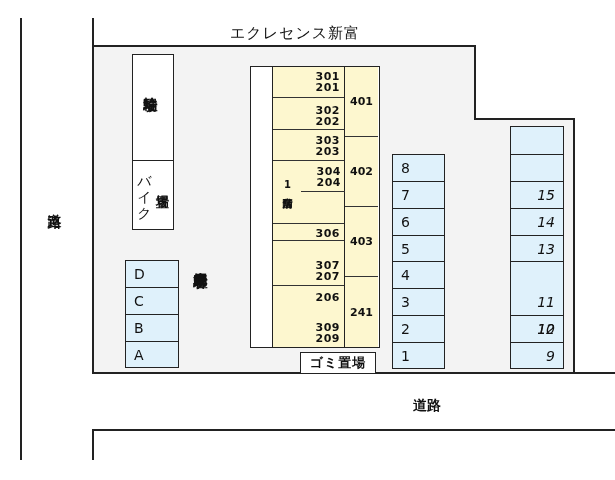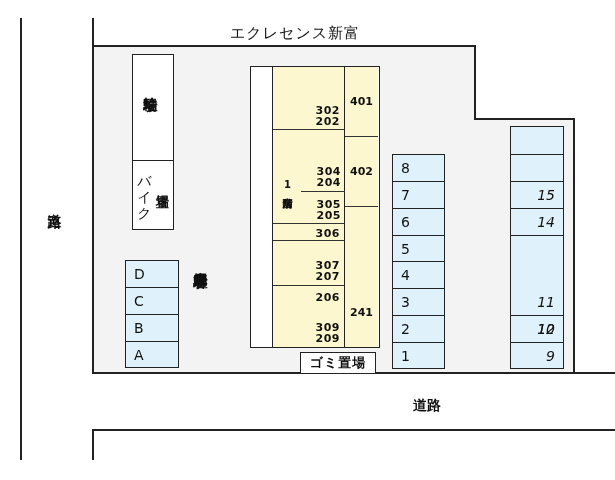--- a/index.html
+++ b/index.html
@@ -60,49 +60,54 @@
   <div class="stall" style="top:0; height:27px;">D</div>
   <div class="stall" style="top:27px; height:27px;">C</div>
   <div class="stall" style="top:54px; height:27px;">B</div>
   <div class="stall" style="top:81px; height:25px;">A</div>
 </div>
 <div class="vtext abs" style="left:192px; top:262px; font-size:14px; letter-spacing:0;">来客用駐車場</div>
 
 <div class="bldg">
   <div class="corridor"></div>
   <div class="units">
+    <div class="unit" style="top:0; height:31px;">
+      <span class="num" style="top:4px;">301</span>
+      <span class="num" style="top:15px;">201</span>
+    </div>
     <div class="unit" style="top:31px; height:32px;">
       <span class="num" style="top:7px;">302</span>
       <span class="num" style="top:18px;">202</span>
     </div>
+    <div class="unit" style="top:63px; height:31px;">
+      <span class="num" style="top:5px;">303</span>
+      <span class="num" style="top:16px;">203</span>
+    </div>
     <div class="unit" style="top:94px; height:31px; left:28px; width:44px;">
       <span class="num" style="top:5px;">304</span>
       <span class="num" style="top:16px;">204</span>
-    </div>
-    <div class="unit" style="top:125px; height:31px; left:28px; width:44px; border-bottom:none;">
-      <span class="num" style="top:7px;">305</span>
-      <span class="num" style="top:18px;">205</span>
     </div>
     <div class="unit" style="top:156px; height:18px; left:0; border-top:1.5px solid #333;">
       <span class="num" style="top:4px;">306</span>
       <span class="num" style="top:20px;margin-top:48px;">206</span>
     </div>
     <div class="unit" style="top:188px; height:31px;">
       <span class="num" style="top:5px;">307</span>
       <span class="num" style="top:16px;">207</span>
     </div>
     <div class="unit" style="top:250px; height:30px; border-bottom:none;">
       <span class="num" style="top:5px;">309</span>
       <span class="num" style="top:16px;">209</span>
     </div>
     <div class="shop-label" style="left:9px; top:112px;">1階店舗</div>
   </div>
   <div class="col4">
     <div class="u4" style="top:0; height:70px;">401</div>
     <div class="u4" style="top:70px; height:70px;">402</div>
+    <div class="u4" style="top:140px; height:70px;">403</div>
     <div class="u4" style="top:210px; height:70px; border-bottom:none;">241</div>
   </div>
 </div>
 
 <div class="garbage">ゴミ置場</div>
 
 <div class="stalls" style="left:392px; top:154px; width:53px; height:215px;">
   <div class="stall" style="top:0; height:27px;">8</div>
   <div class="stall" style="top:27px; height:27px;">7</div>
   <div class="stall" style="top:54px; height:27px;">6</div>
@@ -111,17 +116,18 @@
   <div class="stall" style="top:134px; height:27px;">3</div>
   <div class="stall" style="top:161px; height:27px;">2</div>
   <div class="stall" style="top:188px; height:25px;">1</div>
 </div>
 
 <div class="stalls" style="left:510px; top:126px; width:54px; height:243px;">
   <div class="stall right" style="top:0; height:28px;"></div>
   <div class="stall right" style="top:28px; height:27px;"></div>
   <div class="stall right" style="top:55px; height:27px;">15</div>
   <div class="stall right" style="top:82px; height:27px;">14</div>
+  <div class="stall right" style="top:109px; height:26px;">13</div>
   <div class="stall right" style="top:149px; height:27px;margin-top:40px;">12</div>
   <div class="stall right" style="top:162px; height:27px;">11</div>
   <div class="stall right" style="top:189px; height:27px;">10</div>
   <div class="stall right" style="top:216px; height:25px;">9</div>
 </div>
 
 </body></html>

